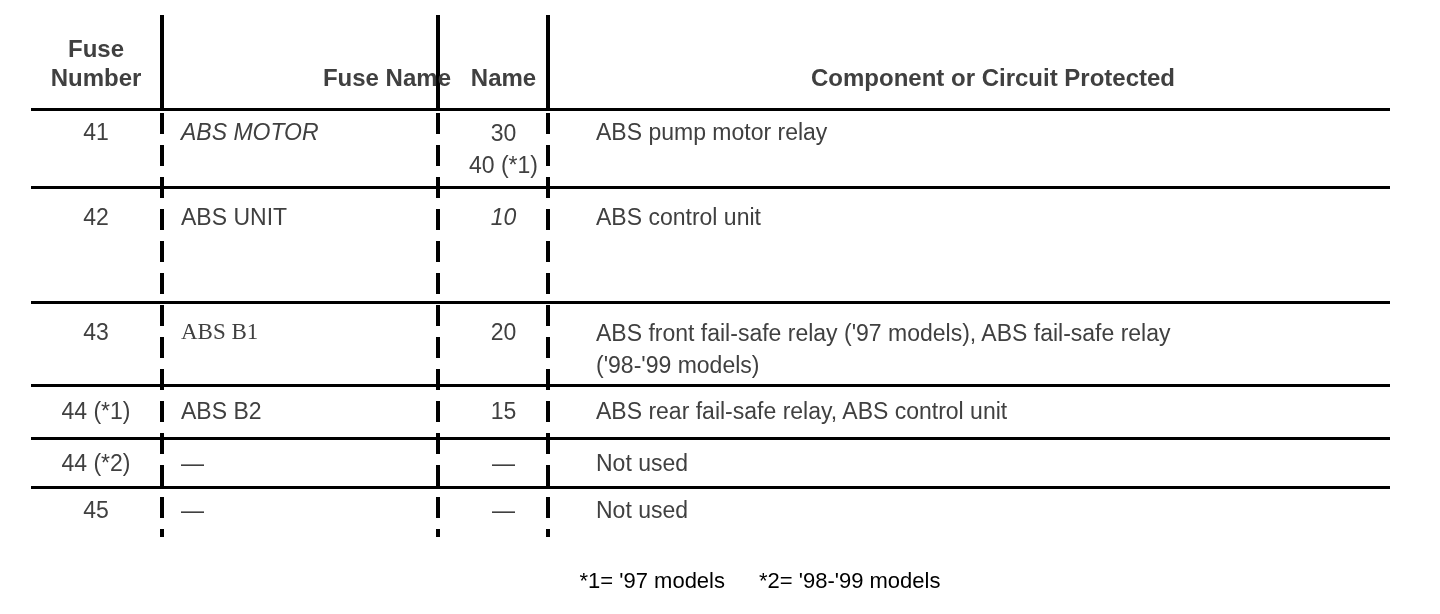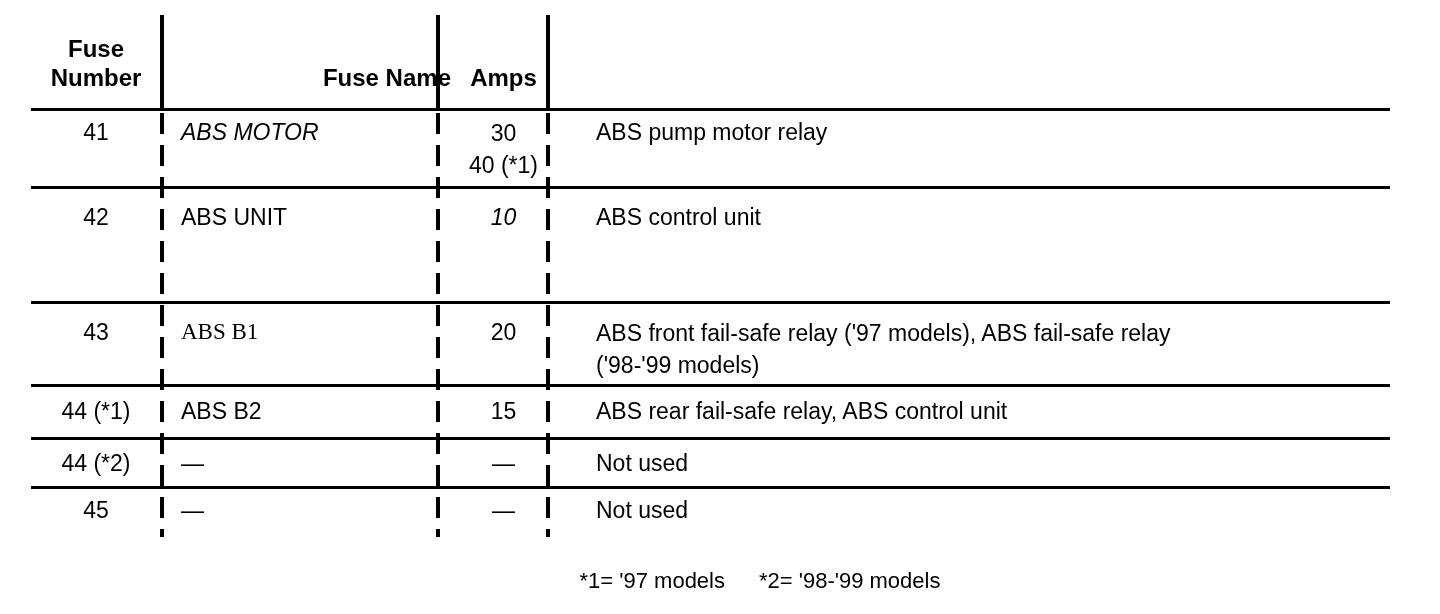--- a/index.html
+++ b/index.html
@@ -56,21 +56,21 @@
     position: absolute;
     width: 4px;
     background: #000000;
   }
 
   
   .cell {
     position: absolute;
     font-size: 23px;
     line-height: 30px;
-    color: #000000;
+    color: #404040;
     white-space: pre-line;
   }
   .hdr {
     font-weight: bold;
     font-size: 24px;
     line-height: 29px;
     text-align: center;
   }
   .ctr { text-align: center; }
   .lft { text-align: left; }
@@ -115,21 +115,22 @@
     <div class="hr" style="top:108px;"></div>
     <div class="hr" style="top:186px;"></div>
     <div class="hr" style="top:301px;"></div>
     <div class="hr" style="top:384px;"></div>
     <div class="hr" style="top:437px;"></div>
     <div class="hr" style="top:486px;"></div>
 
     <div class="cell hdr c-num" style="top:34px;">Fuse
 Number</div>
     <div class="cell hdr c-name" style="top:63px;text-align:right;">Fuse Name</div>
-    <div class="cell hdr c-amps" style="top:63px;">Amps</div>
+    <div class="cell hdr c-amps" style="top:63px;">Name</div>
+    <div class="cell hdr c-desc" style="top:63px;">Component or Circuit Protected</div>
 
     <div>
       <div class="cell c-num ctr" style="top:117px;">41</div>
       <div class="cell c-name lft" style="top:117px;font-style:italic;">ABS MOTOR</div>
       <div class="cell c-amps ctr" style="top:117px; line-height:32px;">30
 40 (*1)</div>
       <div class="cell c-desc lft" style="top:117px;">ABS pump motor relay</div>
     </div>
 
     <div>

